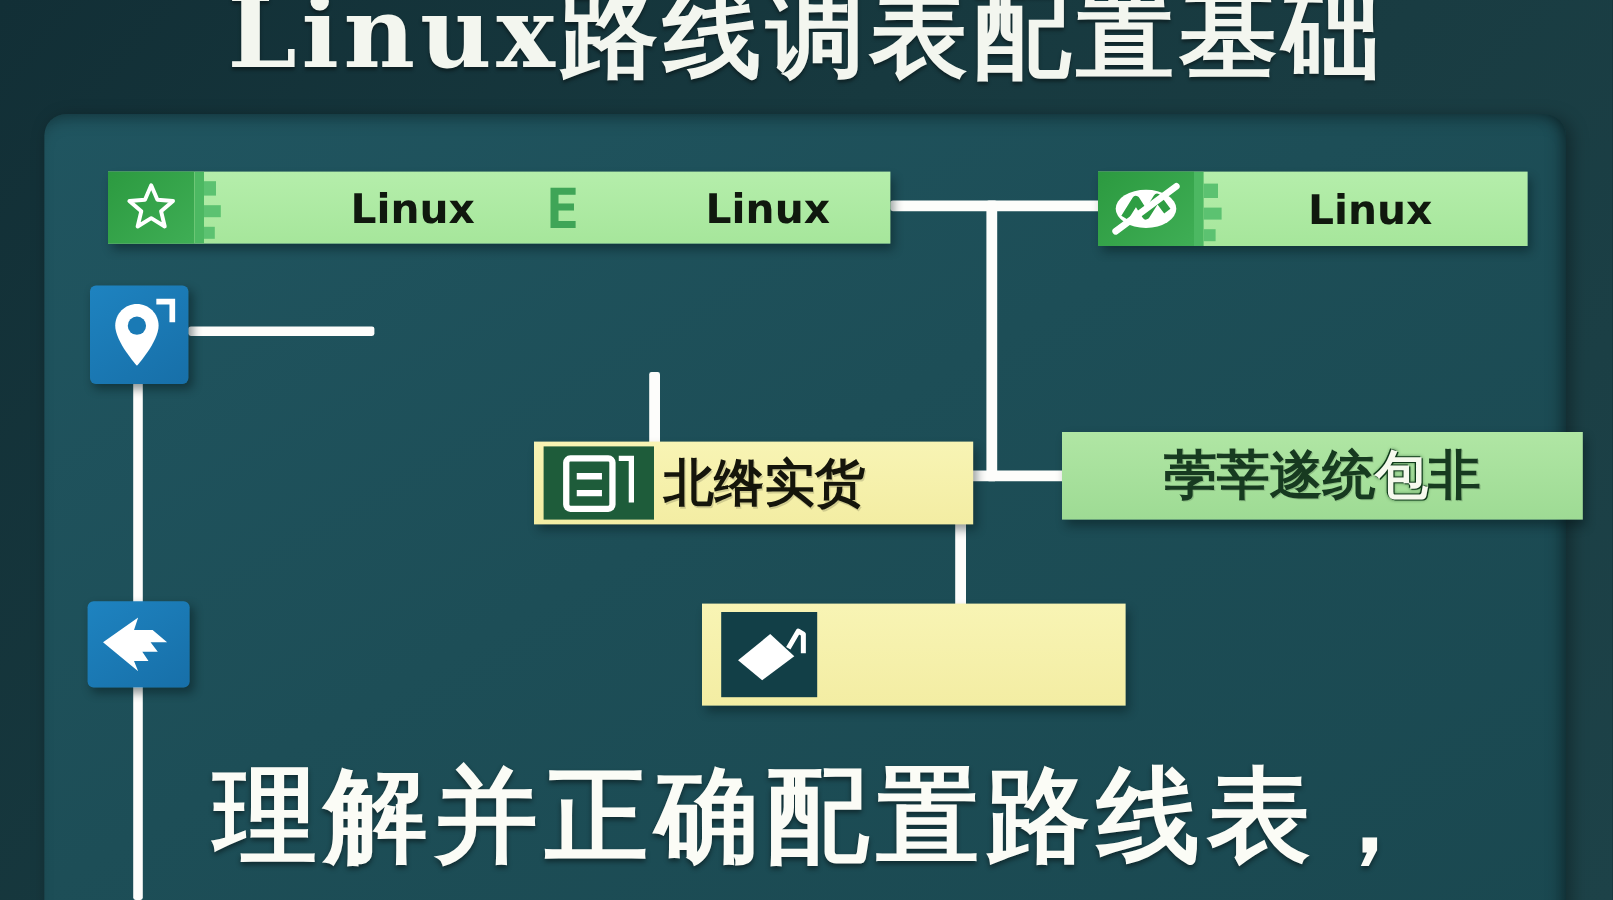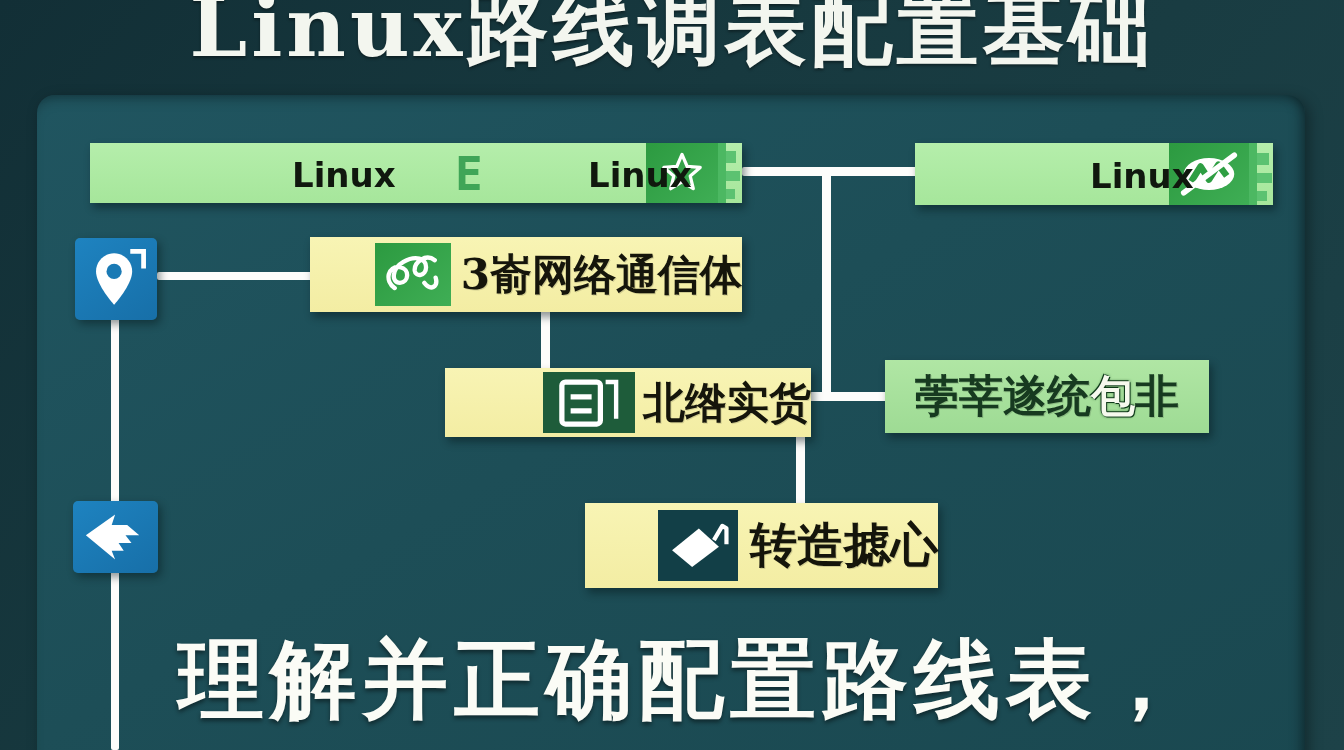--- a/index.html
+++ b/index.html
@@ -21,21 +21,21 @@
   .title{
     position:absolute;top:-26px;left:0;width:100%;text-align:center;
     font-family:"DejaVu Serif","Liberation Serif",serif;
     font-size:82px;font-weight:700;color:#f3f6ef;letter-spacing:4px;
     text-shadow:0 2px 3px rgba(0,0,0,.4);white-space:nowrap;
   }
   
   .line{position:absolute;background:#fdfdfb;border-radius:2px;z-index:2;}
   
   .node{position:absolute;display:flex;align-items:center;z-index:3;
-        box-shadow:3px 5px 8px rgba(5,20,22,.45);justify-content:flex-end;}
+        box-shadow:3px 5px 8px rgba(5,20,22,.45);}
   .bar{background:linear-gradient(180deg,#b5eeab,#a6e69b);}
   .ybox{background:linear-gradient(180deg,#f8f4b4,#f3eda3);}
   .gbox{background:linear-gradient(180deg,#b0e6a4,#9edb94);}
   .icon-sq{flex:0 0 auto;display:flex;align-items:center;justify-content:center;}
   .green-sq{background:linear-gradient(135deg,#2c9a40,#3fae55);}
   .torn{flex:0 0 auto;height:100%;}
   .linux-label{
     font-family:"DejaVu Sans","Liberation Sans",sans-serif;
     font-size:34px;font-weight:600;color:#10180e;position:absolute;white-space:nowrap;
   }
@@ -105,55 +105,46 @@
     </div>
     <svg class="torn" width="24" height="62" viewBox="0 0 24 62">
       <rect x="0" y="0" width="8" height="62" fill="#4cb862"></rect>
       <rect x="8" y="10" width="12" height="12" fill="#5cc271"></rect>
       <rect x="8" y="30" width="15" height="10" fill="#5cc271"></rect>
       <rect x="8" y="48" width="10" height="10" fill="#5cc271"></rect>
     </svg>
     <span class="linux-label" style="left:175px;top:13px">Linux</span>
   </div>
 
-  <div class="node ybox" style="left:310px;top:237px;width:432px;height:75px">
-    <div class="icon-sq green-sq" style="width:76px;height:63px;margin-left:26px">
-      <svg width="66" height="54" viewBox="0 0 74 62">
-        <path d="M16 46 C4 38 8 20 22 22 C34 24 32 40 22 40 C12 40 12 24 26 16 C40 8 52 12 52 22 C52 32 40 34 39 26 C38 16 52 6 62 14 M50 40 C58 50 66 44 63 34" stroke="#ffffff" stroke-width="5" fill="none" stroke-linecap="round"></path>
-      </svg>
-    </div>
-    <span class="cn" style="font-size:42px;margin-left:10px">3嵛网络通信体</span>
-  </div>
 
   <div class="node ybox" style="left:445px;top:368px;width:366px;height:69px">
     <div class="icon-sq" style="width:92px;height:61px;margin-left:8px;background:#1e5c3a">
       <svg width="86" height="56" viewBox="0 0 90 64">
         <rect x="14" y="8" width="44" height="48" rx="4" fill="none" stroke="#ffffff" stroke-width="6"></rect>
         <line x1="24" y1="25" x2="48" y2="25" stroke="#ffffff" stroke-width="6"></line>
         <line x1="24" y1="41" x2="48" y2="41" stroke="#ffffff" stroke-width="6"></line>
         <path d="M64 8 h12 v42" stroke="#ffffff" stroke-width="5" fill="none"></path>
       </svg>
     </div>
     <span class="cn" style="font-size:42px;margin-left:8px">北绺实货</span>
   </div>
 
-  <div class="node gbox" style="left:885px;top:360px;width:324px;height:73px;justify-content:center">
+  <div class="node gbox" style="left:885px;top:360px;width:434px;height:73px;justify-content:center">
     <span class="cn" style="font-size:44px;color:#173a20">
       <span>荸莘遂统</span><span class="hl">包</span><span>非</span>
     </span>
   </div>
 
   <div class="node ybox" style="left:585px;top:503px;width:353px;height:85px">
     <div class="icon-sq" style="width:80px;height:71px;margin-left:16px;background:#123f47">
       <svg width="72" height="62" viewBox="0 0 86 70">
         <polygon points="12,40 44,14 68,36 36,60" fill="#ffffff"></polygon>
         <path d="M62 28 l10 -17 l5 3 v19" stroke="#ffffff" stroke-width="5" fill="none" stroke-linejoin="round"></path>
       </svg>
     </div>
-    <span class="cn" style="font-size:47px;margin-left:12px">转造摅心</span>
   </div>
 
   <div class="blue-sq" style="left:75px;top:238px;width:82px;height:82px">
     <svg width="78" height="78" viewBox="0 0 82 82">
       <path d="M39 14c-10.5 0-19 8.5-19 19 0 14 19 35 19 35s19-21 19-35c0-10.5-8.5-19-19-19z" fill="#ffffff"></path>
       <circle cx="39" cy="33" r="8" fill="#1a7ab5"></circle>
       <path d="M56 12 h14 v18" stroke="#ffffff" stroke-width="5" fill="none"></path>
     </svg>
   </div>
 

